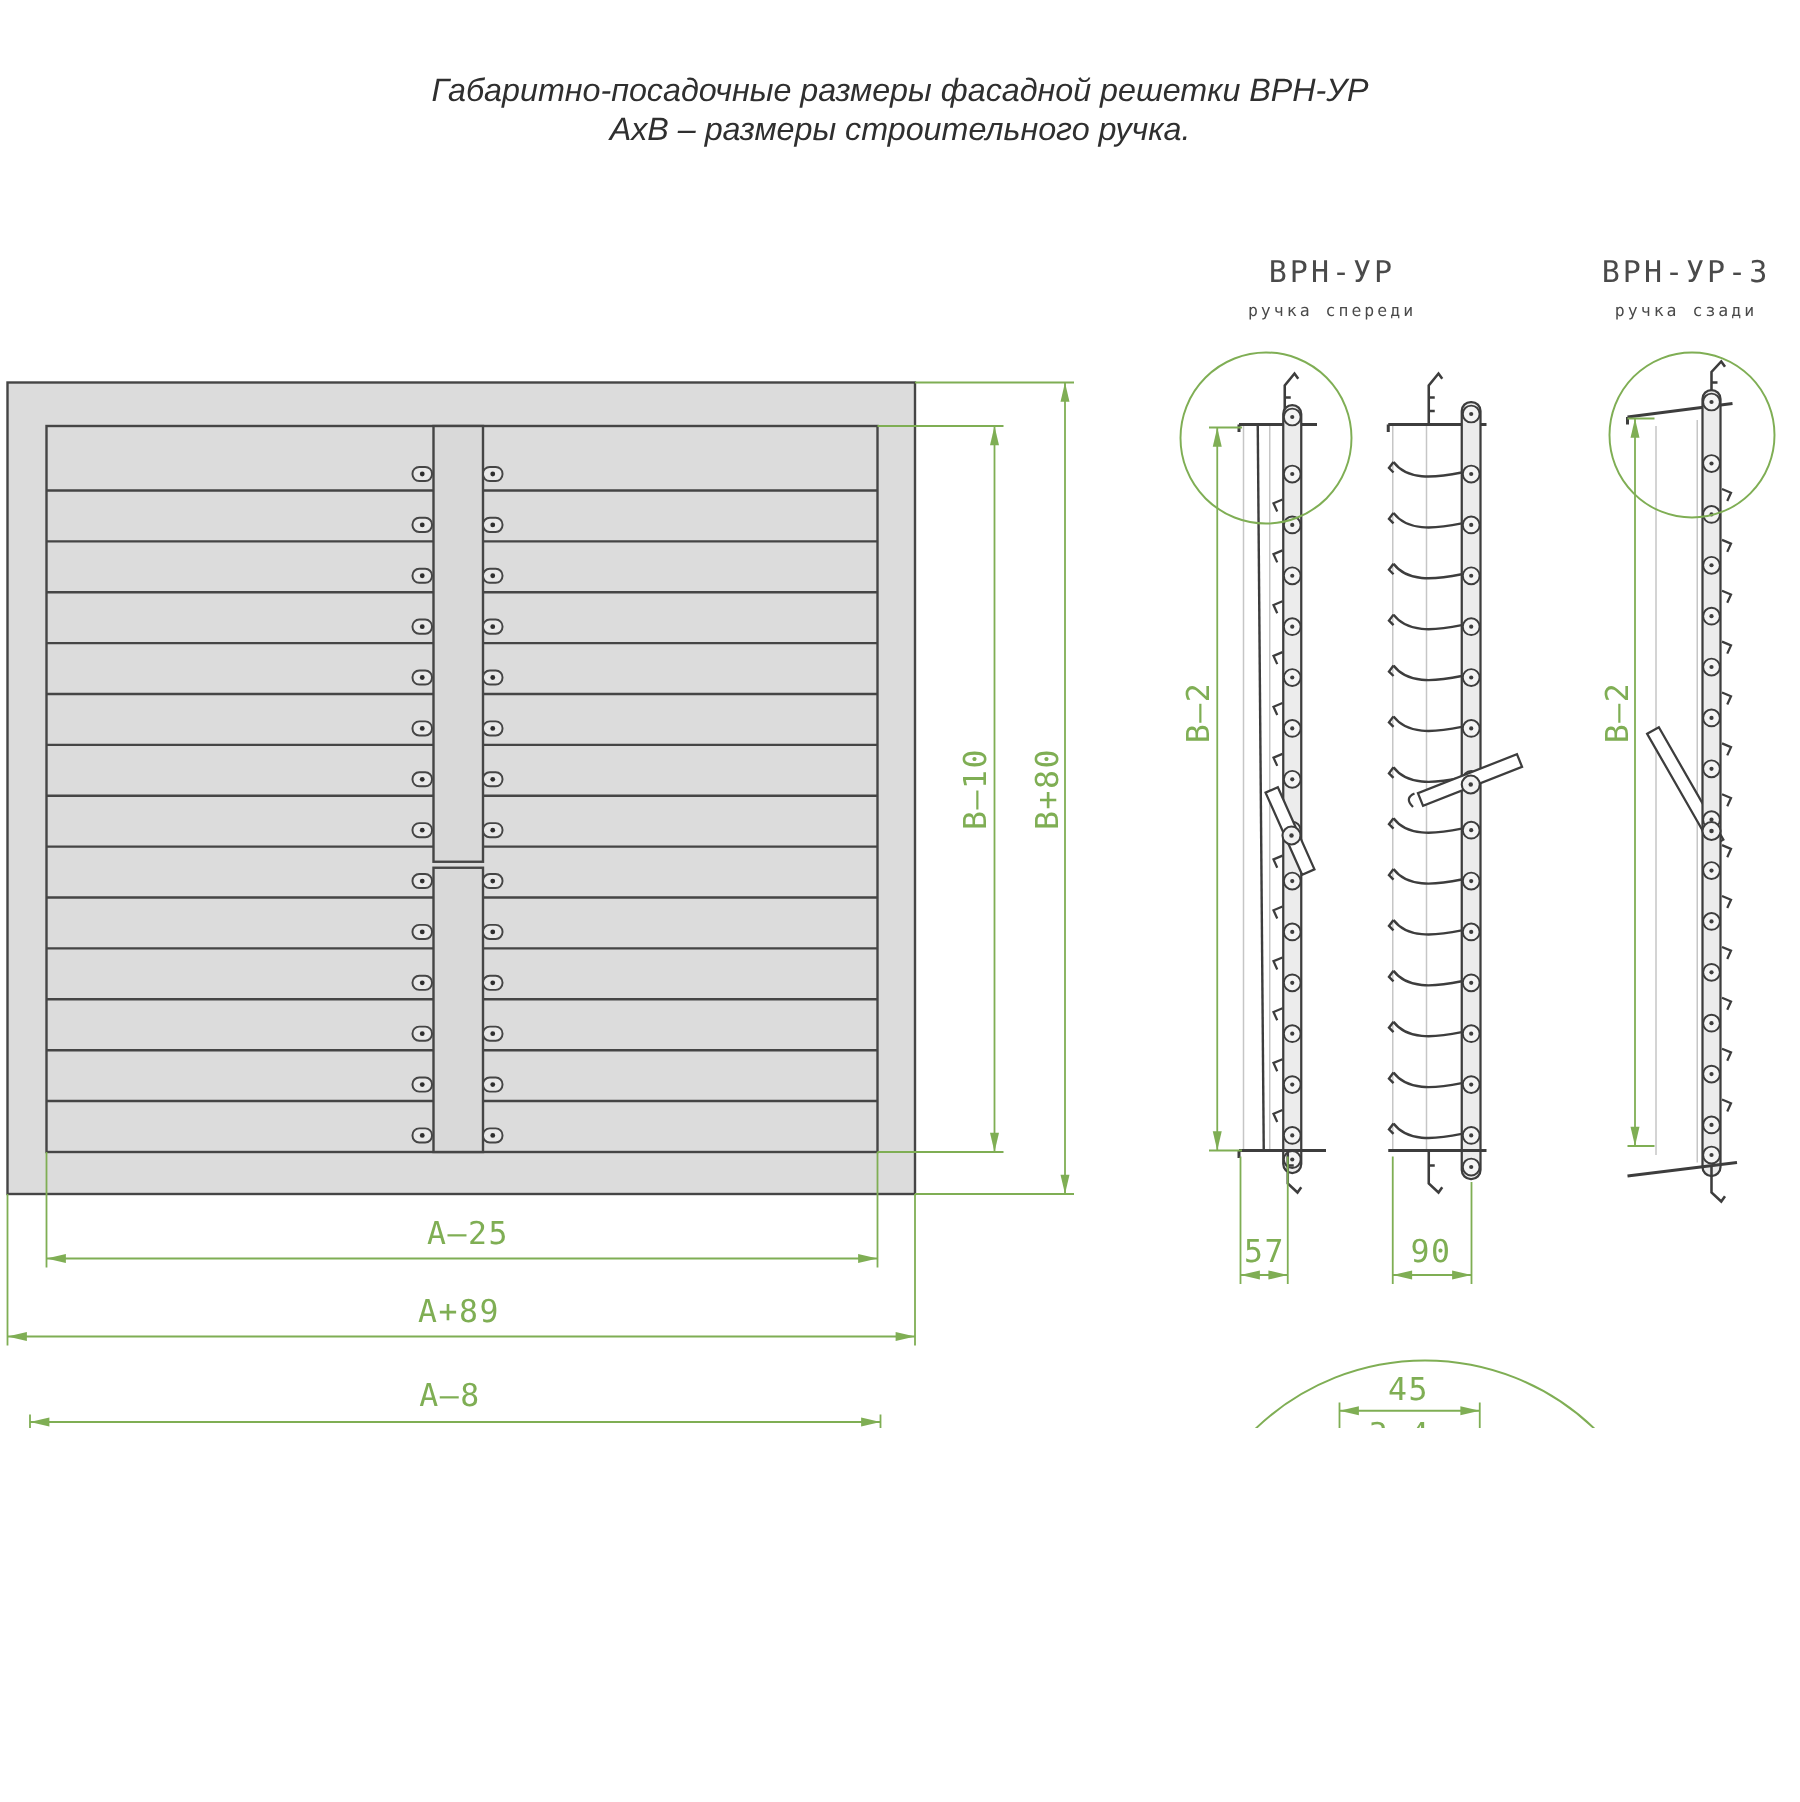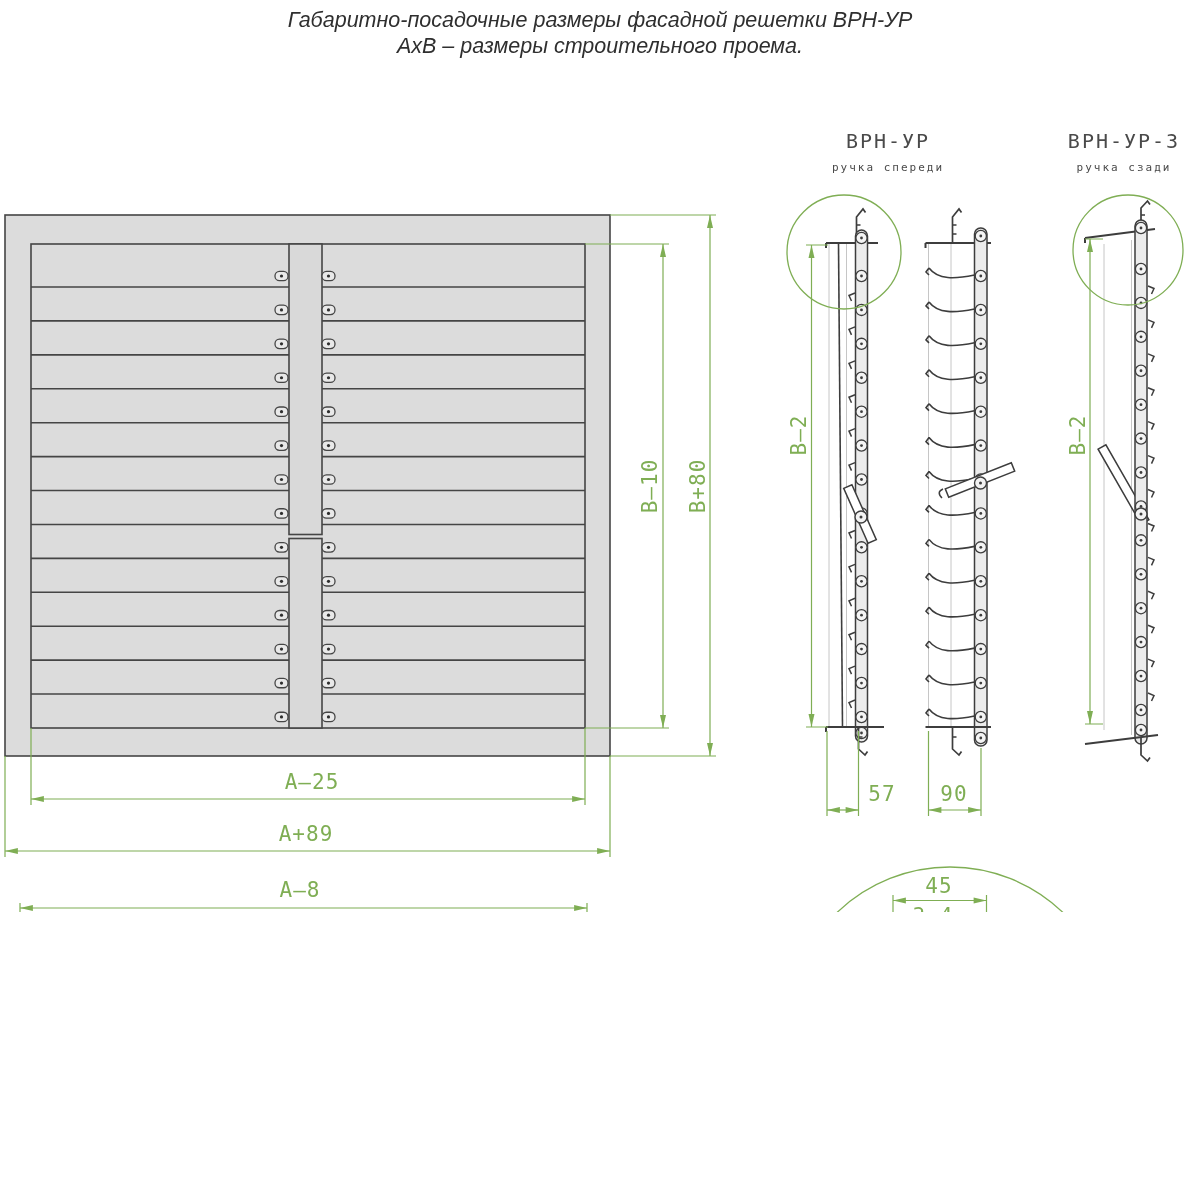--- a/index.html
+++ b/index.html
@@ -3,21 +3,21 @@
 <meta charset="utf-8">
 <style>
   :root{
     --green:#7fae54;
     --dark:#3d3d3d;
     --fillL:#dcdcdc;
     --guide:#c6c6c6;
   }
   html,body{margin:0;padding:0;background:#fff;}
   #stage{position:relative;width:1200px;height:912px;background:#fff;overflow:hidden;
-         font-family:"Liberation Sans",sans-serif;}
+         font-family:"Liberation Sans",sans-serif;margin-top:40px;}
   #art{position:absolute;left:0;top:0;}
   .title-line{position:absolute;left:50%;transform:translateX(-50%);white-space:nowrap;
       font-family:"Liberation Sans",sans-serif;font-style:italic;font-size:21.5px;color:#2f2f2f;}
   .cadlbl{position:absolute;transform:translate(-50%,-50%);white-space:nowrap;
       font-family:"DejaVu Sans Mono",monospace;color:#4a4a4a;}
   .cadlbl.big{font-size:20px;letter-spacing:2px;}
   .cadlbl.sml{font-size:11px;letter-spacing:2px;}
   .lbl{position:absolute;transform:translate(-50%,-50%);white-space:nowrap;
       font-family:"DejaVu Sans Mono",monospace;font-size:21px;letter-spacing:1px;color:var(--green);}
   .lbl.rot{transform:translate(-50%,-50%) rotate(-90deg);}
@@ -371,33 +371,33 @@
       <line x1="971" y1="930.5" x2="1004" y2="930.5" marker-start="url(#mA)"></line>
       <path d="M988,941 H1032 M988,1027 H1032"></path>
       <line x1="1026" y1="941" x2="1026" y2="1027" marker-start="url(#mA)" marker-end="url(#mA)"></line>
       <path d="M977,1043 H1032 M1015,1139 H1032"></path>
       <line x1="1026" y1="1043" x2="1026" y2="1139" marker-start="url(#mA)" marker-end="url(#mA)"></line>
     </g>
   </g>
 </svg>
 
   <div class="title-line" style="top:8px;">Габаритно-посадочные размеры фасадной решетки ВРН-УР</div>
-  <div class="title-line" style="top:34px;">АхВ – размеры строительного проема.</div>
+  <div class="title-line" style="top:34px;">АхВ – размеры строительного ручка.</div>
 
   <span class="cadlbl big" style="left:888px;top:141px;">ВРН-УР</span>
   <span class="cadlbl sml" style="left:888px;top:167px;">ручка спереди</span>
   <span class="cadlbl big" style="left:1124px;top:141px;">ВРН-УР-3</span>
   <span class="cadlbl sml" style="left:1124px;top:167px;">ручка сзади</span>
 
   <span class="lbl rot" style="left:650px;top:486px;">В–10</span>
   <span class="lbl rot" style="left:698px;top:486px;">В+80</span>
   <span class="lbl" style="left:312px;top:782px;">А–25</span>
   <span class="lbl" style="left:306px;top:834px;">А+89</span>
   <span class="lbl rot" style="left:799px;top:435px;">В–2</span>
-  <span class="lbl" style="left:882px;top:794px;">57</span>
+  <span class="lbl" style="left:843px;top:794px;">57</span>
   <span class="lbl" style="left:954px;top:794px;">90</span>
   <span class="lbl rot" style="left:1078px;top:435px;">В–2</span>
   <span class="lbl" style="left:300px;top:890px;text-align:center;">А–8</span>
   <span class="lbl" style="left:939px;top:886px;">45</span>
   <span class="lbl" style="left:933px;top:916px;">3.4</span>
   <span class="lbl rot" style="left:1016px;top:984px;">45</span>
   <span class="lbl rot" style="left:1016px;top:1090px;">50</span>
 </div>
 
 </body></html>

